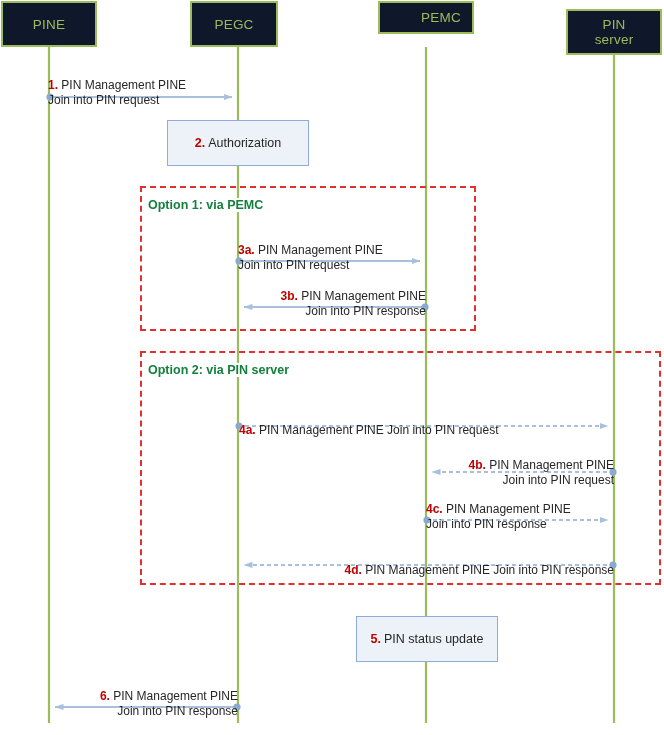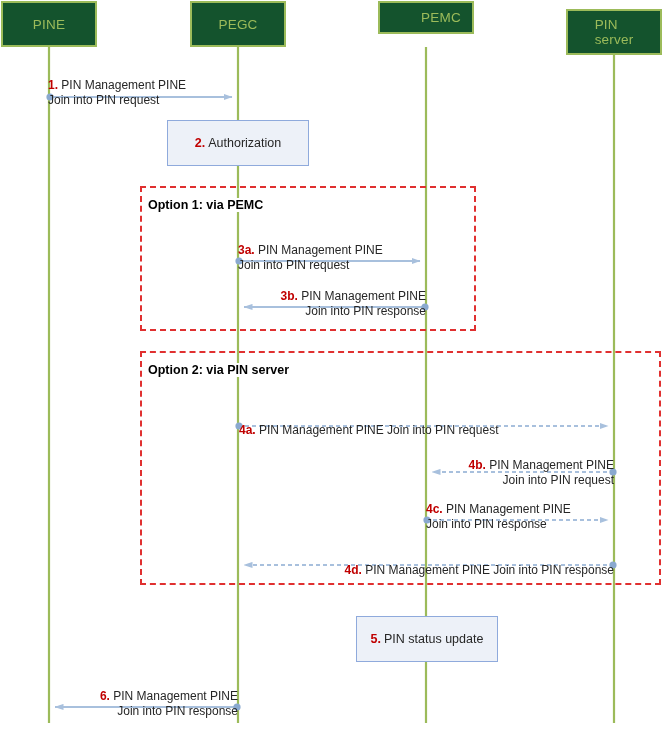--- a/index.html
+++ b/index.html
@@ -22,24 +22,25 @@
   #diagram svg {
     position: absolute;
     left: 0;
     top: 0;
   }
   
   .actor-box {
     position: absolute;
     box-sizing: border-box;
     border: 2px solid #9cbb5a;
-    background: #14532d;
+    background: #0f172a;
     display: flex;
     align-items: center;
     justify-content: center;
+    text-align: center;
     color: #9cbb5a;
     font-size: 13.5px;
     line-height: 15px;
     letter-spacing: 0.2px;
   }
   .actor-label {
     display: block;
     white-space: pre-line;
   }
   
@@ -64,21 +65,21 @@
   
   .option-frame {
     position: absolute;
     box-sizing: border-box;
     border: 2px dashed #e03030;
     background: transparent;
     pointer-events: none;
   }
   .option-title {
     position: absolute;
-    color: #000000;
+    color: #15803d;
     font-size: 12.5px;
     font-weight: bold;
     white-space: nowrap;
     background: #ffffff;
     padding: 0 2px;
   }
   
   .msg-label {
     position: absolute;
     font-size: 12px;
@@ -150,21 +151,21 @@
 
     <g>
       <line x1="238" y1="707" x2="55" y2="707" stroke="#a8c0dd" stroke-width="2" marker-end="url(#arrowhead)"></line>
       <circle cx="237" cy="707" r="3.6" fill="#8aa9cf"></circle>
     </g>
   </svg>
 
   <div class="actor-box" style="left:1px;   top:1px; width:96px; height:46px;">
     <span class="actor-label">PINE</span>
   </div>
-  <div class="actor-box" style="left:190px; top:1px; width:96px; height:46px;">
+  <div class="actor-box" style="left:190px; top:1px; width:88px; height:46px;">
     <span class="actor-label">PEGC</span>
   </div>
   <div class="actor-box" style="left:378px; top:1px; width:96px; height:33px;padding-left:30px;">
     <span class="actor-label">PEMC</span>
   </div>
   <div class="actor-box" style="left:566px; top:9px; width:96px; height:46px;">
     <span class="actor-label">PIN
 server</span>
   </div>
 

